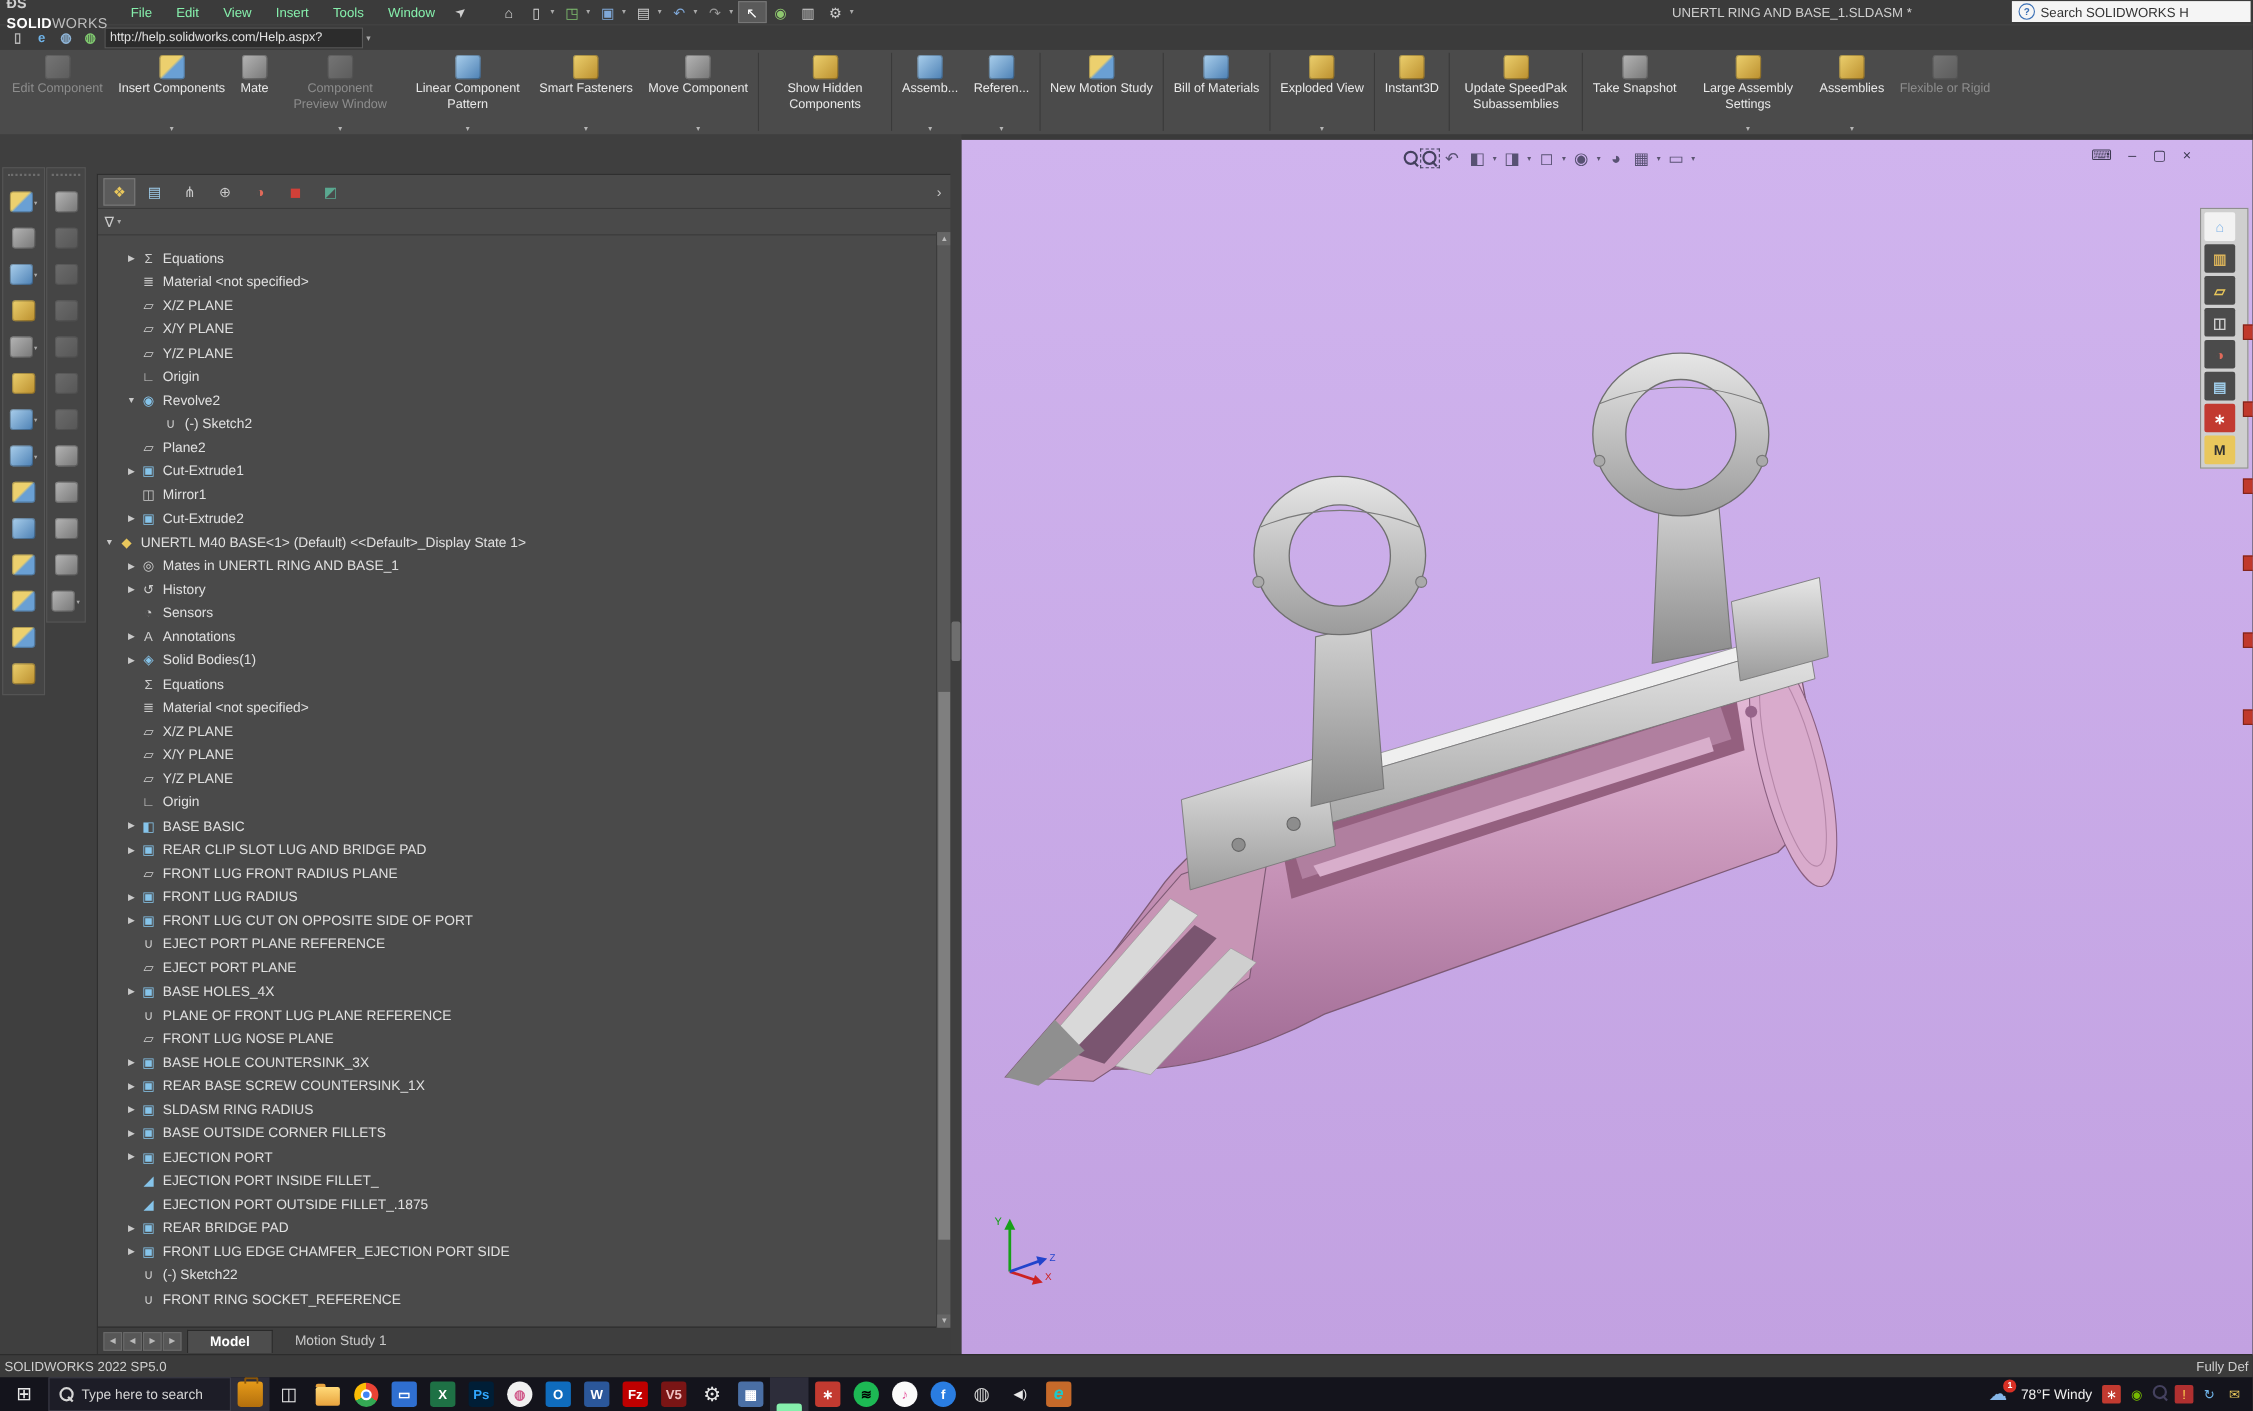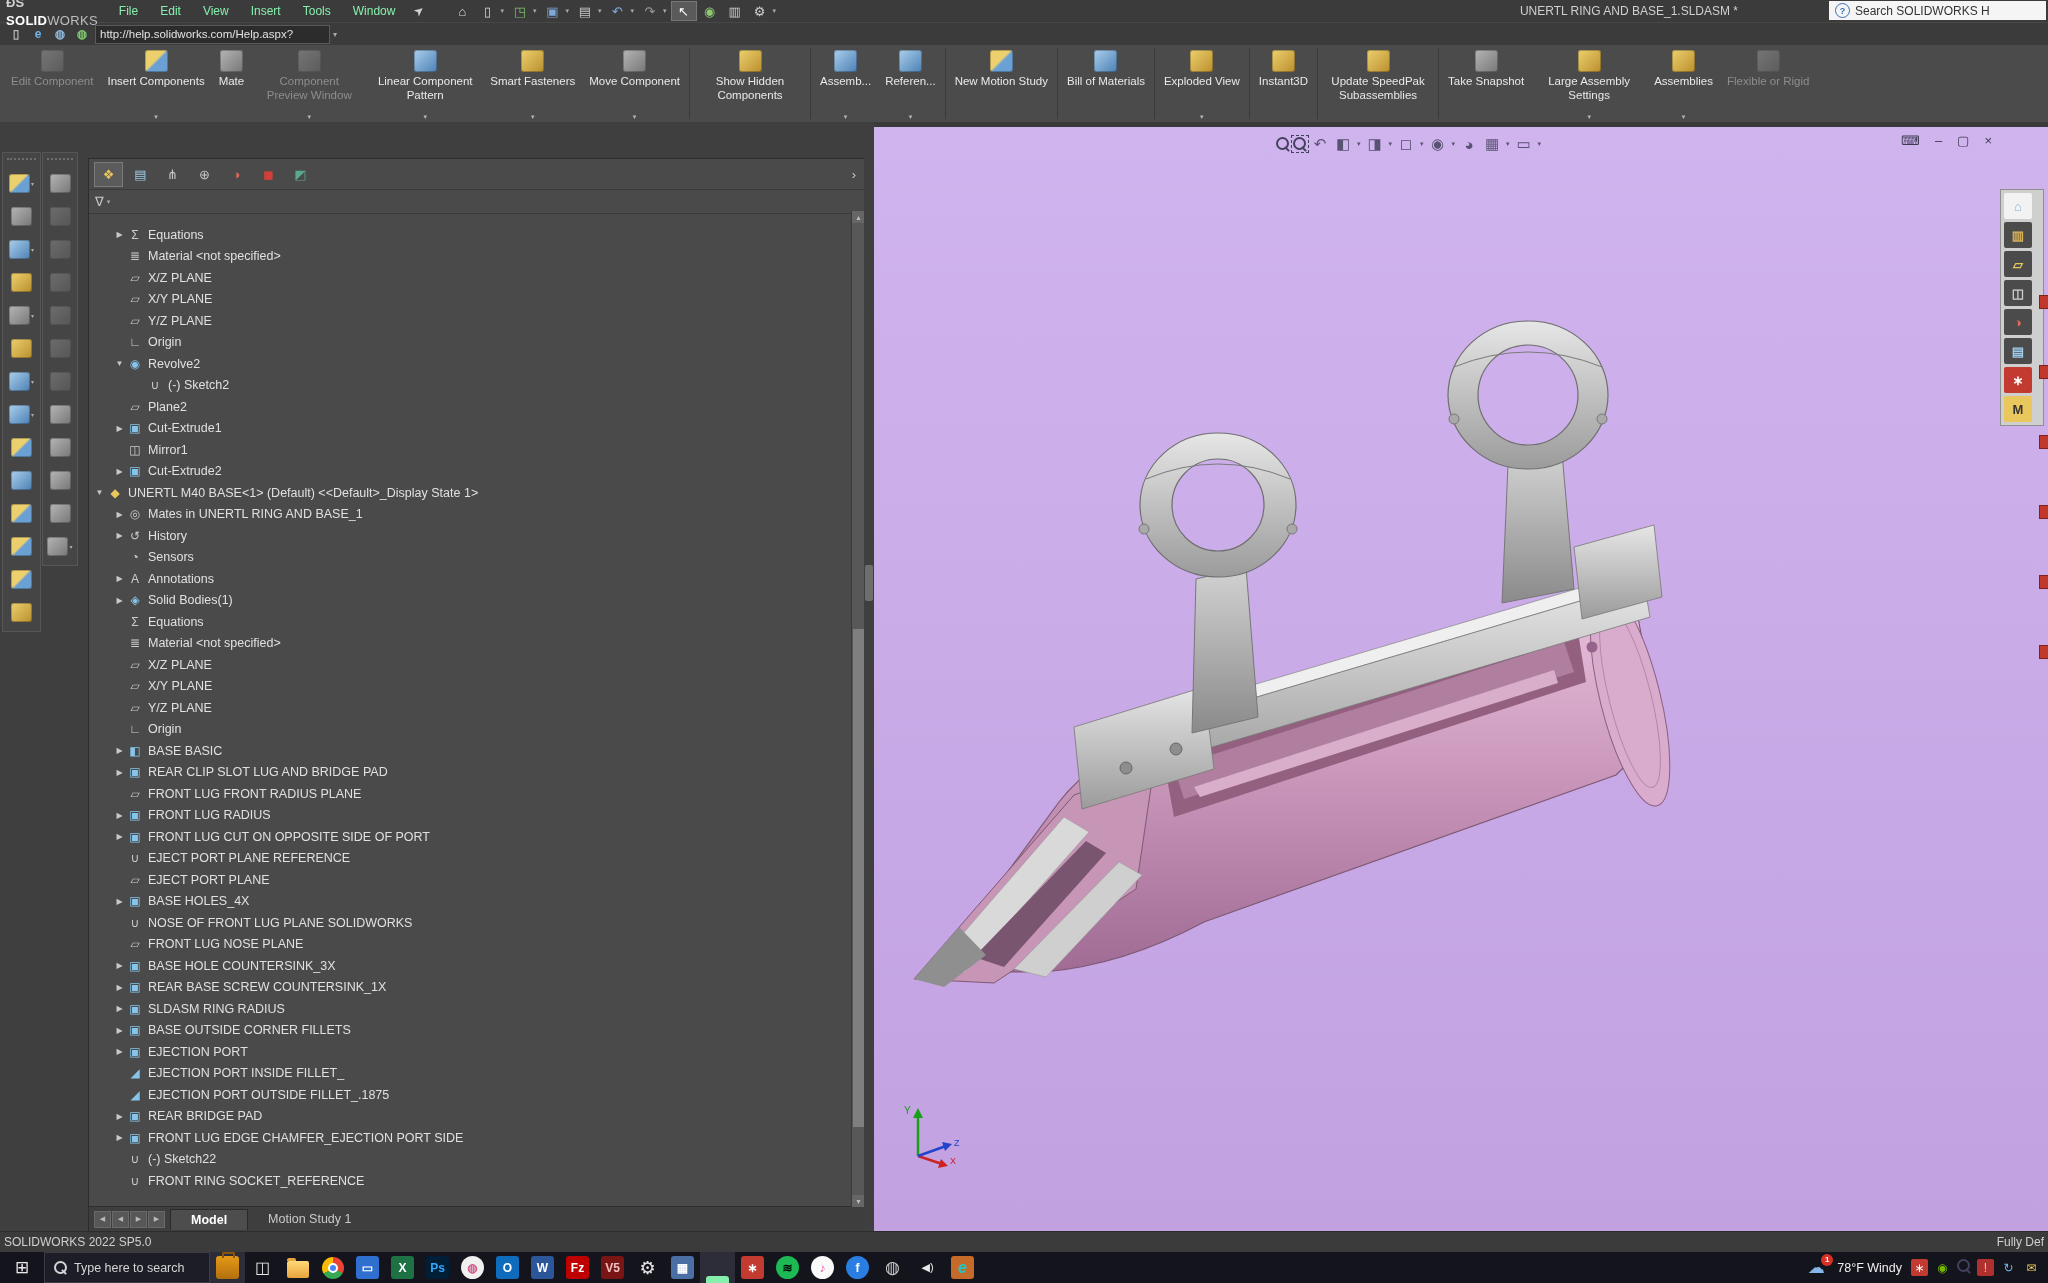--- a/index.html
+++ b/index.html
@@ -526,21 +526,21 @@
           <span class="tlabel">EJECT PORT PLANE</span>
         </div>
         <div class="trow" style="padding-left: 24px;">
           <span class="tarrow">▶</span>
           <span class="ticon ti-blue">▣</span>
           <span class="tlabel">BASE HOLES_4X</span>
         </div>
         <div class="trow" style="padding-left: 24px;">
           <span class="tarrow"></span>
           <span class="ticon ti-grey">∪</span>
-          <span class="tlabel">NOSE OF FRONT LUG PLANE SOLIDWORKS</span>
+          <span class="tlabel">PLANE OF FRONT LUG PLANE REFERENCE</span>
         </div>
         <div class="trow" style="padding-left: 24px;">
           <span class="tarrow"></span>
           <span class="ticon ti-grey">▱</span>
           <span class="tlabel">FRONT LUG NOSE PLANE</span>
         </div>
         <div class="trow" style="padding-left: 24px;">
           <span class="tarrow">▶</span>
           <span class="ticon ti-blue">▣</span>
           <span class="tlabel">BASE HOLE COUNTERSINK_3X</span>

